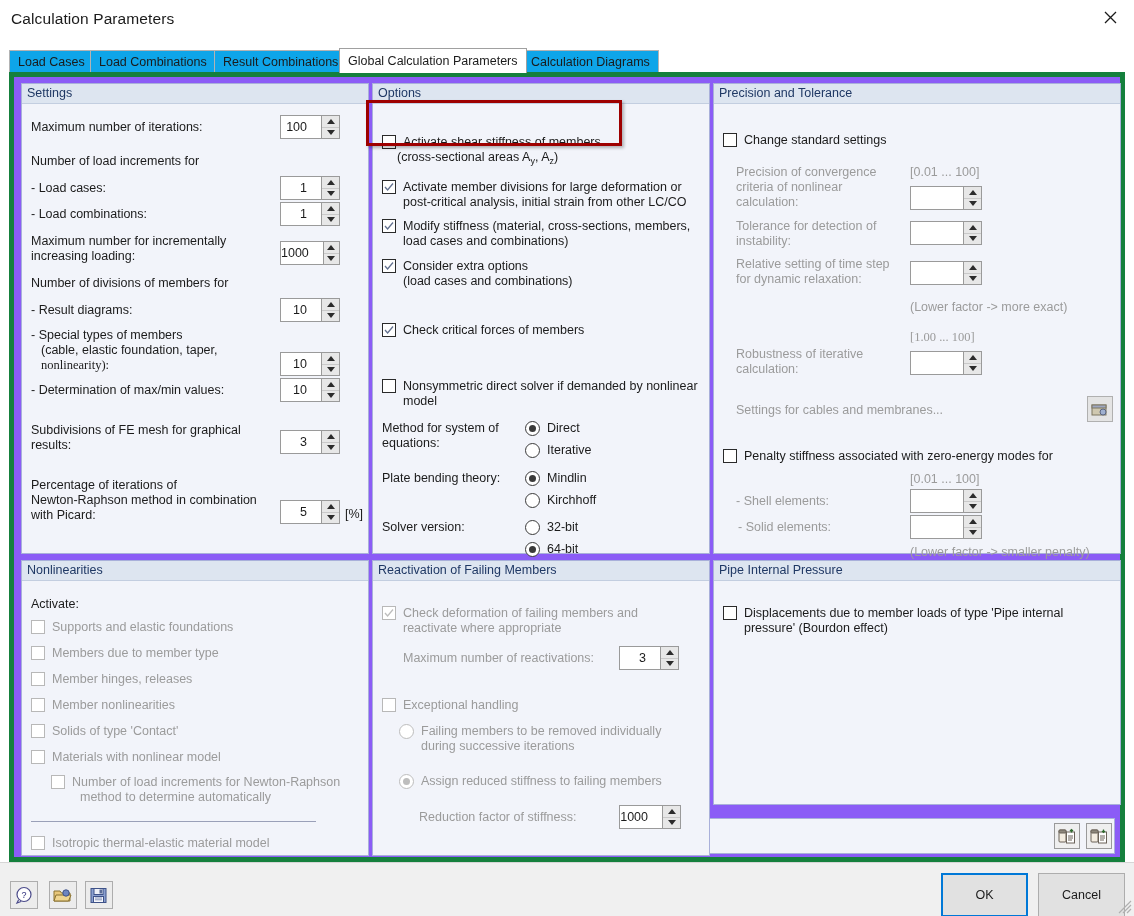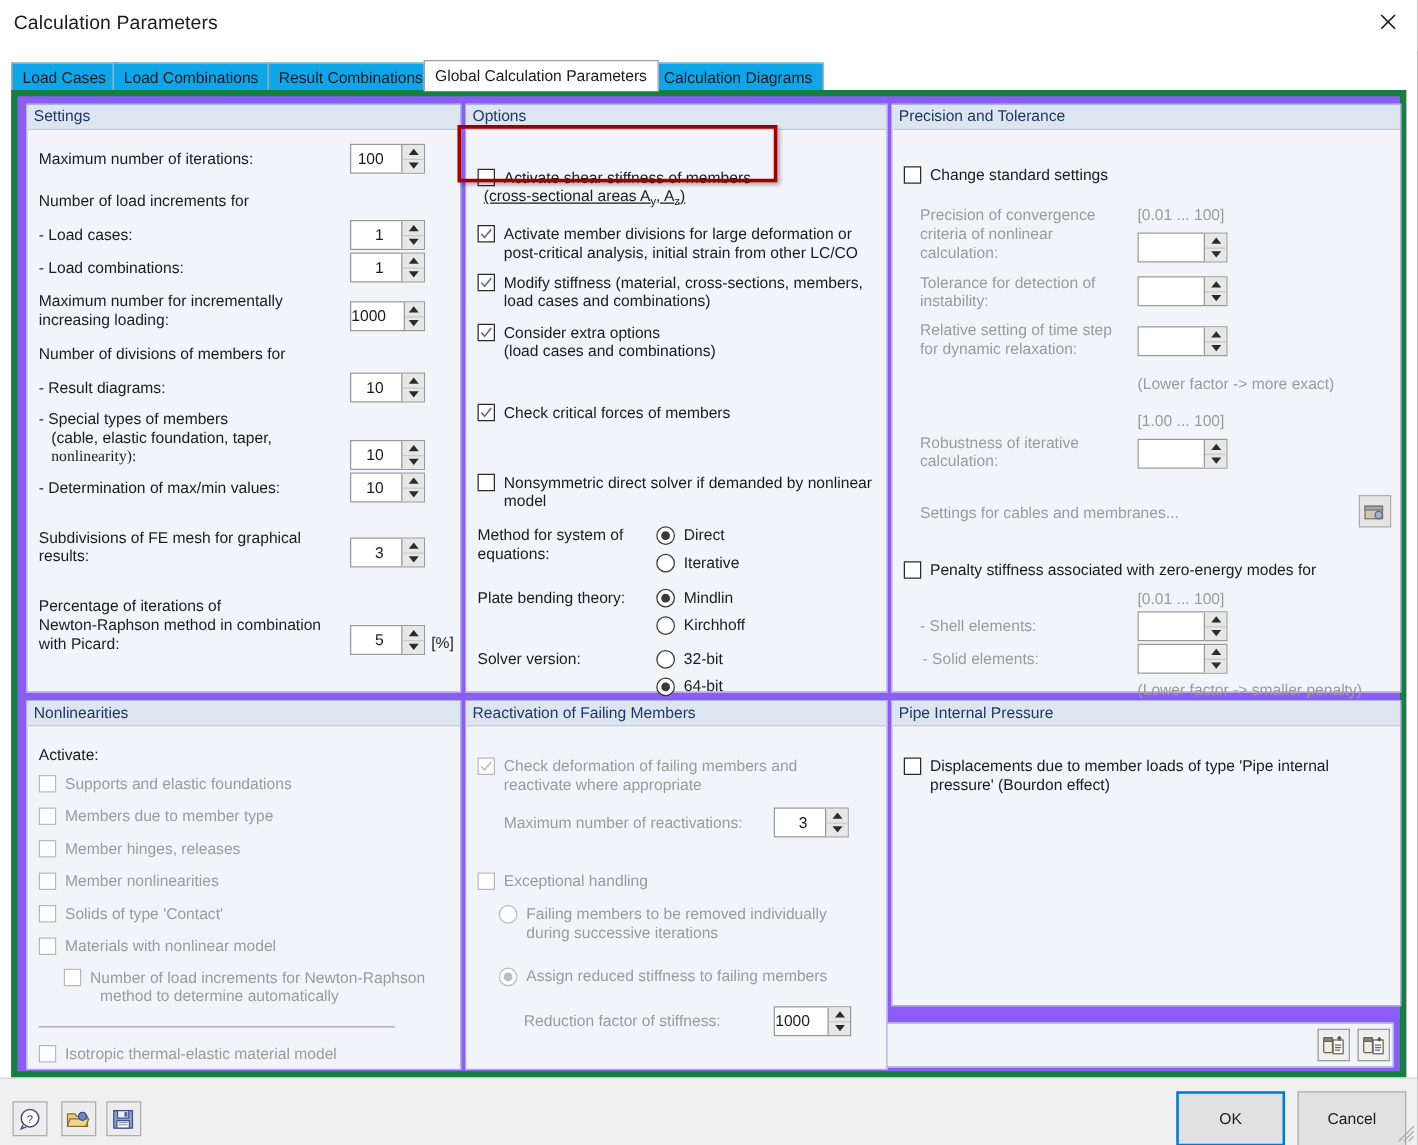--- a/index.html
+++ b/index.html
@@ -318,21 +318,21 @@
       <div class="lbl" style="left:323px; top:403px;">[%]</div>
     </div>
   </div>
 
   <div class="group" style="left:358px; top:6px; width:338px; height:471px;">
     <div class="ghead">Options</div>
     <div class="gbody">
 
       <div class="cb" style="left:9px; top:31px;"></div>
       <div class="lbl" style="left:30px; top:31px;">Activate shear stiffness of members</div>
-      <div class="lbl" style="left:14px; top:46px;text-decoration:underline;"><span>(cross-sectional areas A</span><sub>y</sub><span>, A</span><sub>z</sub><span>)</span></div>
+      <div class="lbl" style="left:24px; top:46px;"><span>(cross-sectional areas A</span><sub>y</sub><span>, A</span><sub>z</sub><span>)</span></div>
 
       <div class="cb" style="left:9px; top:76px;">
         <svg width="12" height="12" viewBox="0 0 12 12">
             <path d="M2 6 L4.6 9 L10 2.5" stroke="#62708f" stroke-width="1.3" fill="none"></path>
           </svg>
       </div>
       <div class="lbl" style="left:30px; top:76px;">Activate member divisions for large deformation or</div>
       <div class="lbl" style="left:30px; top:91px;">post-critical analysis, initial strain from other LC/CO</div>
 
       <div class="cb" style="left:9px; top:115px;">
@@ -435,21 +435,21 @@
               <i class="tri up"></i>
             </div>
           <div class="b">
               <i class="tri dn"></i>
             </div>
         </div>
       </div>
 
       <div class="lbl dim" style="left:196px; top:196px;">(Lower factor -&gt; more exact)</div>
 
-      <div class="lbl dim" style="left:196px; top:226px;">[1.00 ... 100]</div>
+      <div class="lbl dim" style="left:196px; top:226px;font-family:Liberation Serif, serif;">[1.00 ... 100]</div>
       <div class="lbl dim" style="left:22px; top:243px;">Robustness of iterative</div>
       <div class="lbl dim" style="left:22px; top:258px;">calculation:</div>
       <div class="spin" style="left:196px; top:247px; width:72px;">
         <div class="val"></div>
         <div class="btns">
           <div class="b">
               <i class="tri up"></i>
             </div>
           <div class="b">
               <i class="tri dn"></i>

